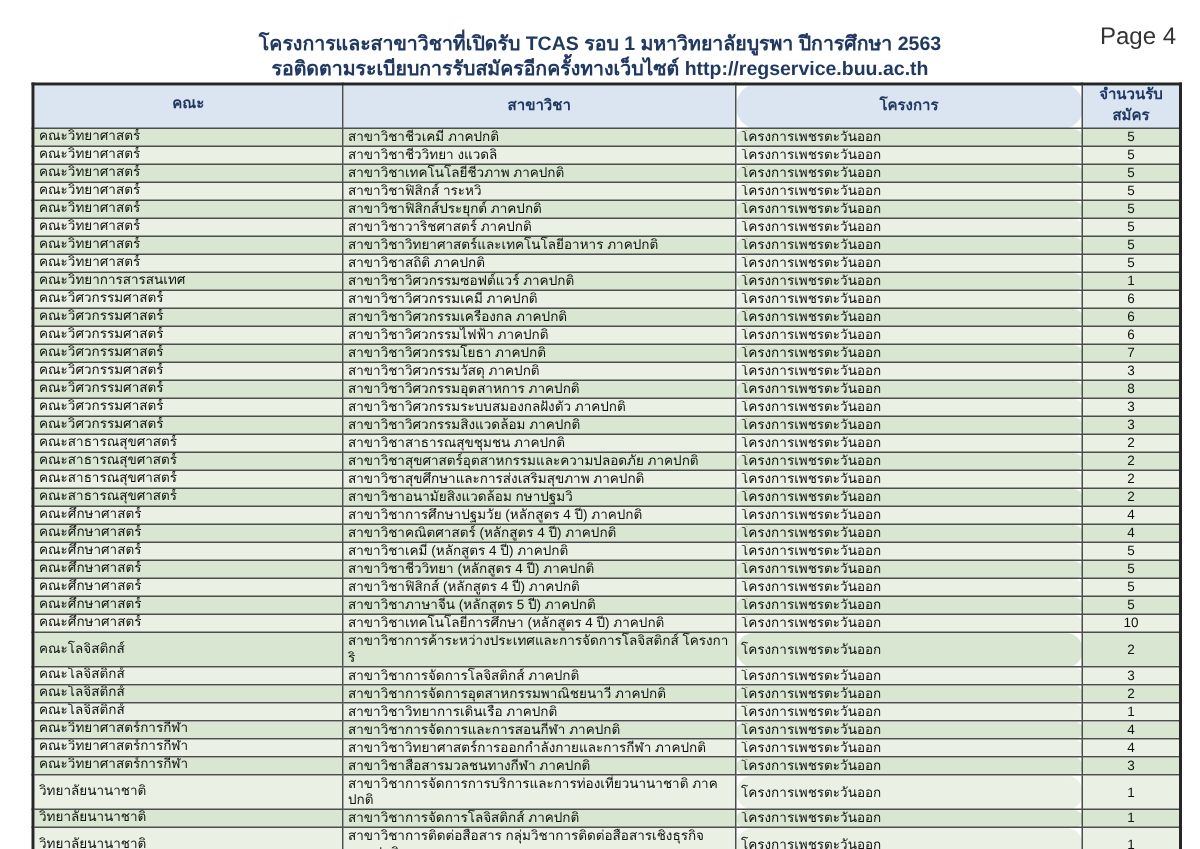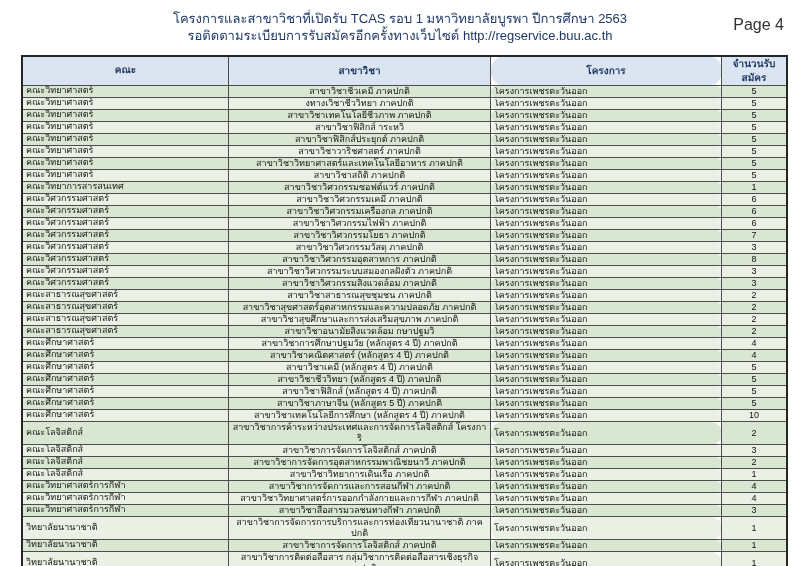--- a/index.html
+++ b/index.html
@@ -4,24 +4,24 @@
 <style>
   html,body{margin:0;padding:0;background:#ffffff;}
   .page{
     position:relative;
     width:800px;height:566px;
     background:#ffffff;
     font-family:"Liberation Sans","DejaVu Sans",sans-serif;
     overflow:hidden;
   }
   .title-block{
-    position:absolute;top:10px;left:0;width:800px;
+    position:absolute;top:20px;left:0;width:800px;
     text-align:center;
     color:var(--title-color,#1f3864);
-    font-weight:normal;
+    font-weight:bold;
   }
   .title-line1{font-size:13px;line-height:17px;}
   .title-line2{font-size:13px;line-height:17px;}
   .page-number{
     position:absolute;top:16px;right:16px;
     font-size:16px;color:#333333;
   }
   table.programs{
     position:absolute;top:55px;left:21px;
     width:760px;
@@ -43,21 +43,21 @@
   table.programs td{
     font-size:9px;color:#111111;
     line-height:11px;
     padding:0 3px;
     height:11px;
     overflow:hidden;
   }
   tbody tr:nth-child(odd) td{background:var(--row-dark,#d9e6d1);}
   tbody tr:nth-child(even) td{background:var(--row-light,#eaf1e4);}
   .col-faculty{width:201px;text-align:left;font-family:Liberation Mono, monospace;}
-  .col-program{width:257px;text-align:center;}
+  .col-program{width:257px;text-align:left;}
   .col-project{width:226px;text-align:left;border-radius:14px;}
   .col-quota{width:60px;text-align:center;}
 </style>
 </head>
 <body>
 
 <div class="page" style="--title-color: #1f3864; --header-bg: #dbe5f1; --row-dark: #d9e6d1; --row-light: #eaf1e4;">
   <div class="page-number">Page 4</div>
   <div class="title-block">
     <div class="title-line1">โครงการและสาขาวิชาที่เปิดรับ TCAS รอบ 1 มหาวิทยาลัยบูรพา ปีการศึกษา 2563</div>
@@ -74,21 +74,21 @@
     </thead>
     <tbody>
         <tr>
     <td class="col-faculty">คณะวิทยาศาสตร์</td>
     <td class="col-program">สาขาวิชาชีวเคมี  ภาคปกติ</td>
     <td class="col-project">โครงการเพชรตะวันออก</td>
     <td class="col-quota">5</td>
   </tr>
         <tr>
     <td class="col-faculty">คณะวิทยาศาสตร์</td>
-    <td class="col-program">งทางเวิชาชีววิทยา  ภาคปกติ</td>
+    <td class="col-program">สาขาวิชาชีววิทยา  งแวดลิ</td>
     <td class="col-project">โครงการเพชรตะวันออก</td>
     <td class="col-quota">5</td>
   </tr>
         <tr>
     <td class="col-faculty">คณะวิทยาศาสตร์</td>
     <td class="col-program">สาขาวิชาเทคโนโลยีชีวภาพ  ภาคปกติ</td>
     <td class="col-project">โครงการเพชรตะวันออก</td>
     <td class="col-quota">5</td>
   </tr>
         <tr>

